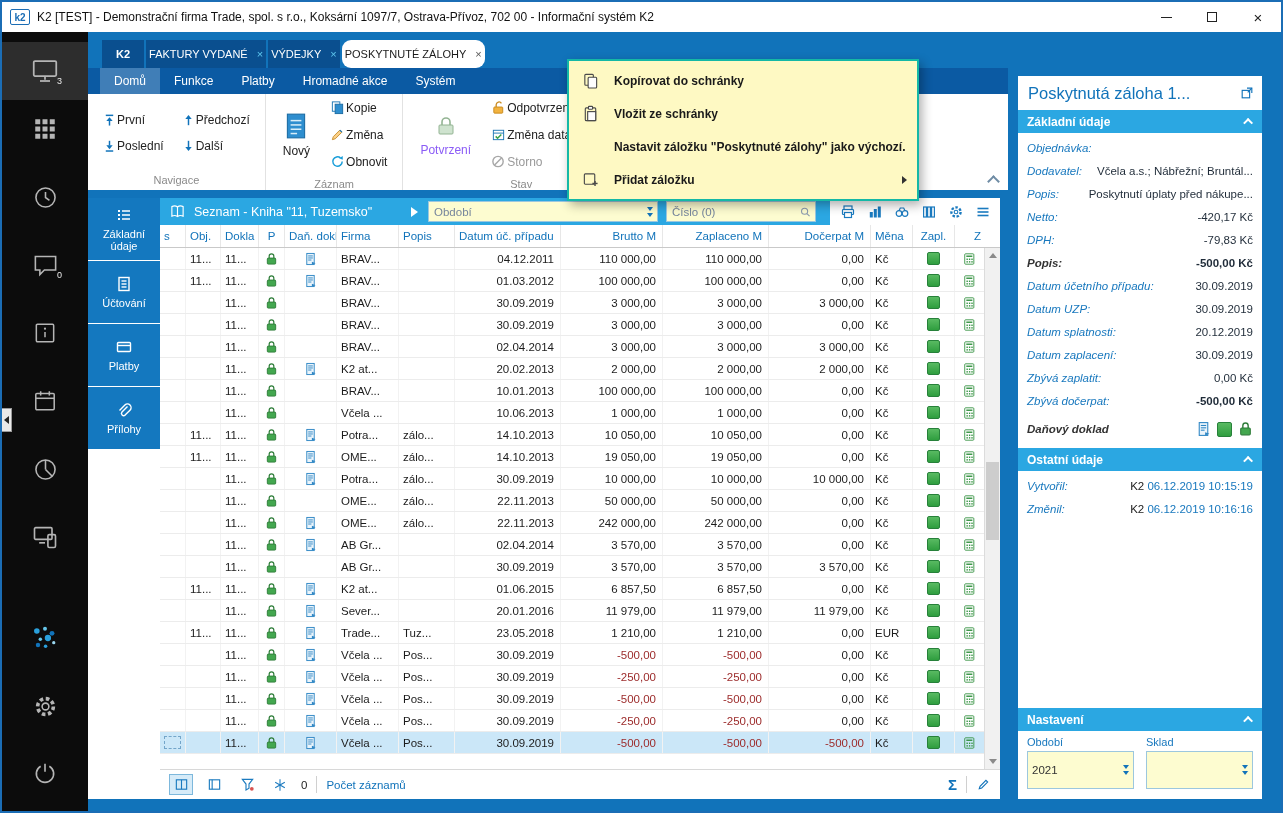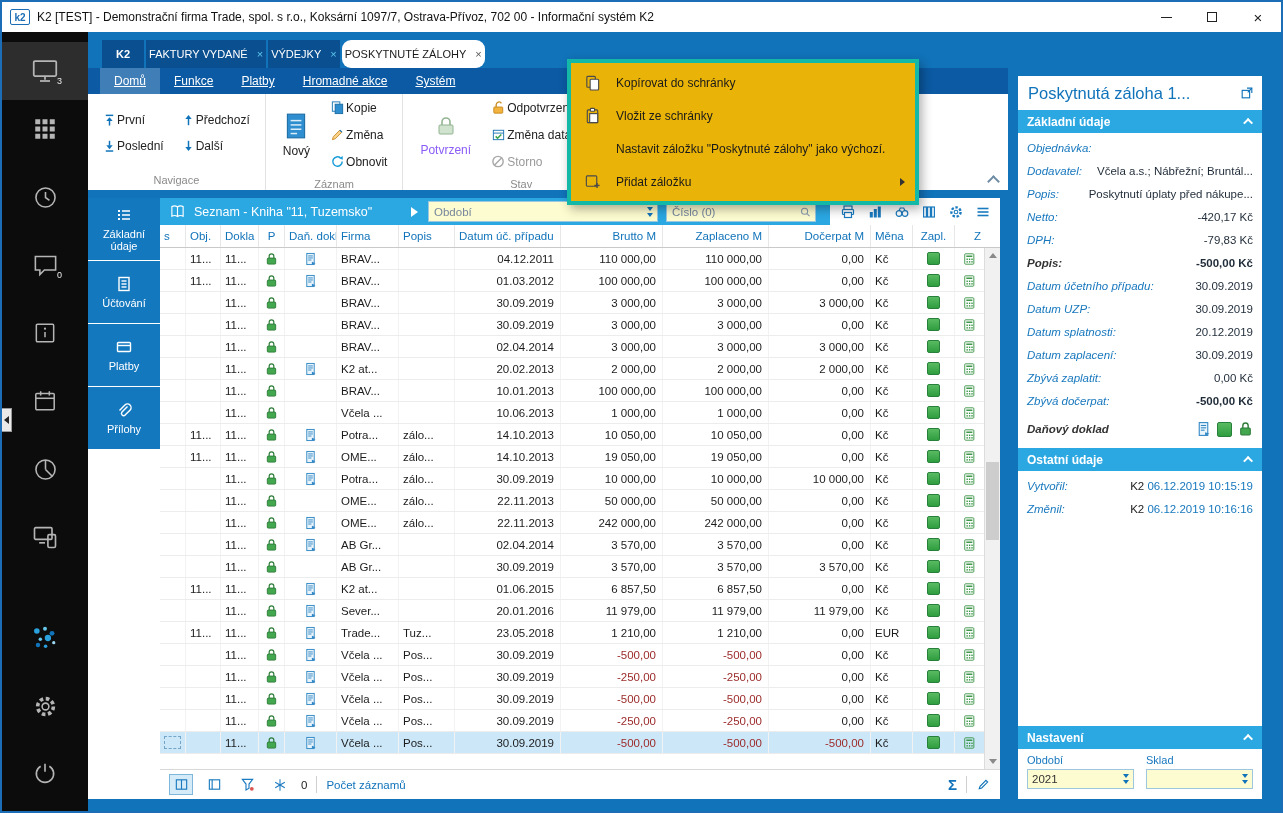--- a/index.html
+++ b/index.html
@@ -37,37 +37,37 @@
   .tab { height:28px; background:#0a4f8f; color:#fff; font-size:11px; display:flex; align-items:center; padding:0 3px; gap:9px; white-space:nowrap; }
   .tab.k2 { font-weight:bold; padding:0 14px; }
   .tab.active { background:#fff; color:#1a1a1a;border-radius:9px; }
   .tab-close { color:#5fc8ef; font-size:11px; line-height:1; }
   .tab.active .tab-close { color:#555; }
 
   .body-row { flex:1; display:flex; min-height:0; }
   .left-col { flex:1; display:flex; flex-direction:column; min-width:0; }
 
   .ribbon-tabs { height:26px; flex:none; background:#0b5aa3; display:flex; align-items:stretch; padding-left:12px; }
-  .rtab { display:flex; align-items:center; padding:4px 14px; color:#fff; font-size:12px;text-decoration:underline; }
+  .rtab { display:flex; align-items:center; padding:4px 14px; color:#fff; font-size:12px; }
   .rtab.active { background:rgba(255,255,255,.22); }
 
   .ribbon { background:#fff; height:96px; flex:none; display:flex; position:relative; }
   .rb-group { display:flex; flex-direction:column; border-right:1px solid #e2e2e2; }
   .rb-body { flex:1; display:flex; align-items:center; padding:4px 8px; gap:4px; }
   .rb-caption { height:19px; text-align:center; color:#8a8a8a; font-size:11px; line-height:18px; }
   .rb-col { display:flex; flex-direction:column; justify-content:center; gap:8px; }
   .rb-small { display:flex; align-items:center; gap:1px; font-size:12px; color:#222; padding:2px 7px; white-space:nowrap; }
   .rb-small.disabled { color:#9a9a9a; }
   .rb-big { display:flex; flex-direction:column; align-items:center; justify-content:center; gap:4px; font-size:12px; color:#222; padding:2px 9px; }
   .rb-big.disabled { color:#8b5cf6; }
   .rb-collapse { position:absolute; right:10px; bottom:4px; width:9px; height:9px; border-left:2px solid #6f8ca5; border-top:2px solid #6f8ca5; transform:rotate(45deg); }
 
   
-  .ctxmenu { position:absolute; left:565px; top:57px; width:352px; background:#eab308; border:4px solid #14b8a6;
-             box-shadow:3px 4px 10px rgba(0,0,0,.32); z-index:60; padding:3px 0; }
+  .ctxmenu { position:absolute; left:565px; top:57px; width:352px; background:#fef9c3; border:2px solid #14b8a6;
+             box-shadow:3px 4px 10px rgba(0,0,0,.32); z-index:60; padding:3px 0;font-weight:bold; }
   .ctx-item { height:33px; display:flex; align-items:center; gap:12px; padding:0 10px 0 9px; font-size:12px; color:#1a1a1a; white-space:nowrap; }
   .ctx-ic { width:24px; display:flex; justify-content:center; flex:none; color:#4a4a4a; }
   .ctx-arrow { margin-left:auto; width:0; height:0; border-top:4px solid transparent; border-bottom:4px solid transparent; border-left:5px solid #333; }
 
   
   .work { flex:1; display:flex; margin-top:8px; margin-bottom:12px; min-height:0; }
   .subnav { width:72px; flex:none; background:#fff; display:flex; flex-direction:column; gap:1px; }
   .sn-item { height:62px; background:#1478bf; color:#fff; display:flex; flex-direction:column; align-items:center; justify-content:center;
              gap:4px; font-size:11px; line-height:12px; text-align:center; padding:2px; }
   .sn-item.active { background:#2fa3df; }
@@ -137,21 +137,21 @@
   .f-value { color:#1f2b38; white-space:nowrap; overflow:hidden; text-align:right; margin-left:6px; }
   .f-value.bold { font-weight:bold; }
   .f-ovalue { white-space:nowrap; color:#222; }
   .f-ovalue .time { color:#1878be; }
   .dd-row { display:flex; align-items:center; height:28px; margin-top:3px; }
   .dd-icons { margin-left:auto; display:flex; align-items:center; gap:6px; }
   .detail-flex { flex:1; }
   .settings { display:flex; gap:12px; padding:5px 9px 10px 9px; }
   .set-col { flex:1; }
   .set-label { color:#1878be; font-size:11px; margin-bottom:3px; }
-  .combo { height:20px; background:#fdfcd0; border:1px solid #9cc7de; display:flex; align-items:center; }
+  .combo { height:38px; background:#fdfcd0; border:1px solid #9cc7de; display:flex; align-items:center; }
   .combo input { border:0; background:transparent; outline:none; width:100%; font:11.5px "Liberation Sans",sans-serif; color:#333; padding:0 4px; }
 
   
   .edge-handle { position:absolute; left:0; top:406px; width:10px; height:24px; background:#e9e9e9; border:1px solid #9a9a9a; border-left:0;
                  display:flex; align-items:center; justify-content:center; z-index:40; }
   .edge-tri { width:0; height:0; border-top:4px solid transparent; border-bottom:4px solid transparent; border-right:5px solid #222; }
   svg.ic { display:block; }
 </style>
 </head>
 <body>

